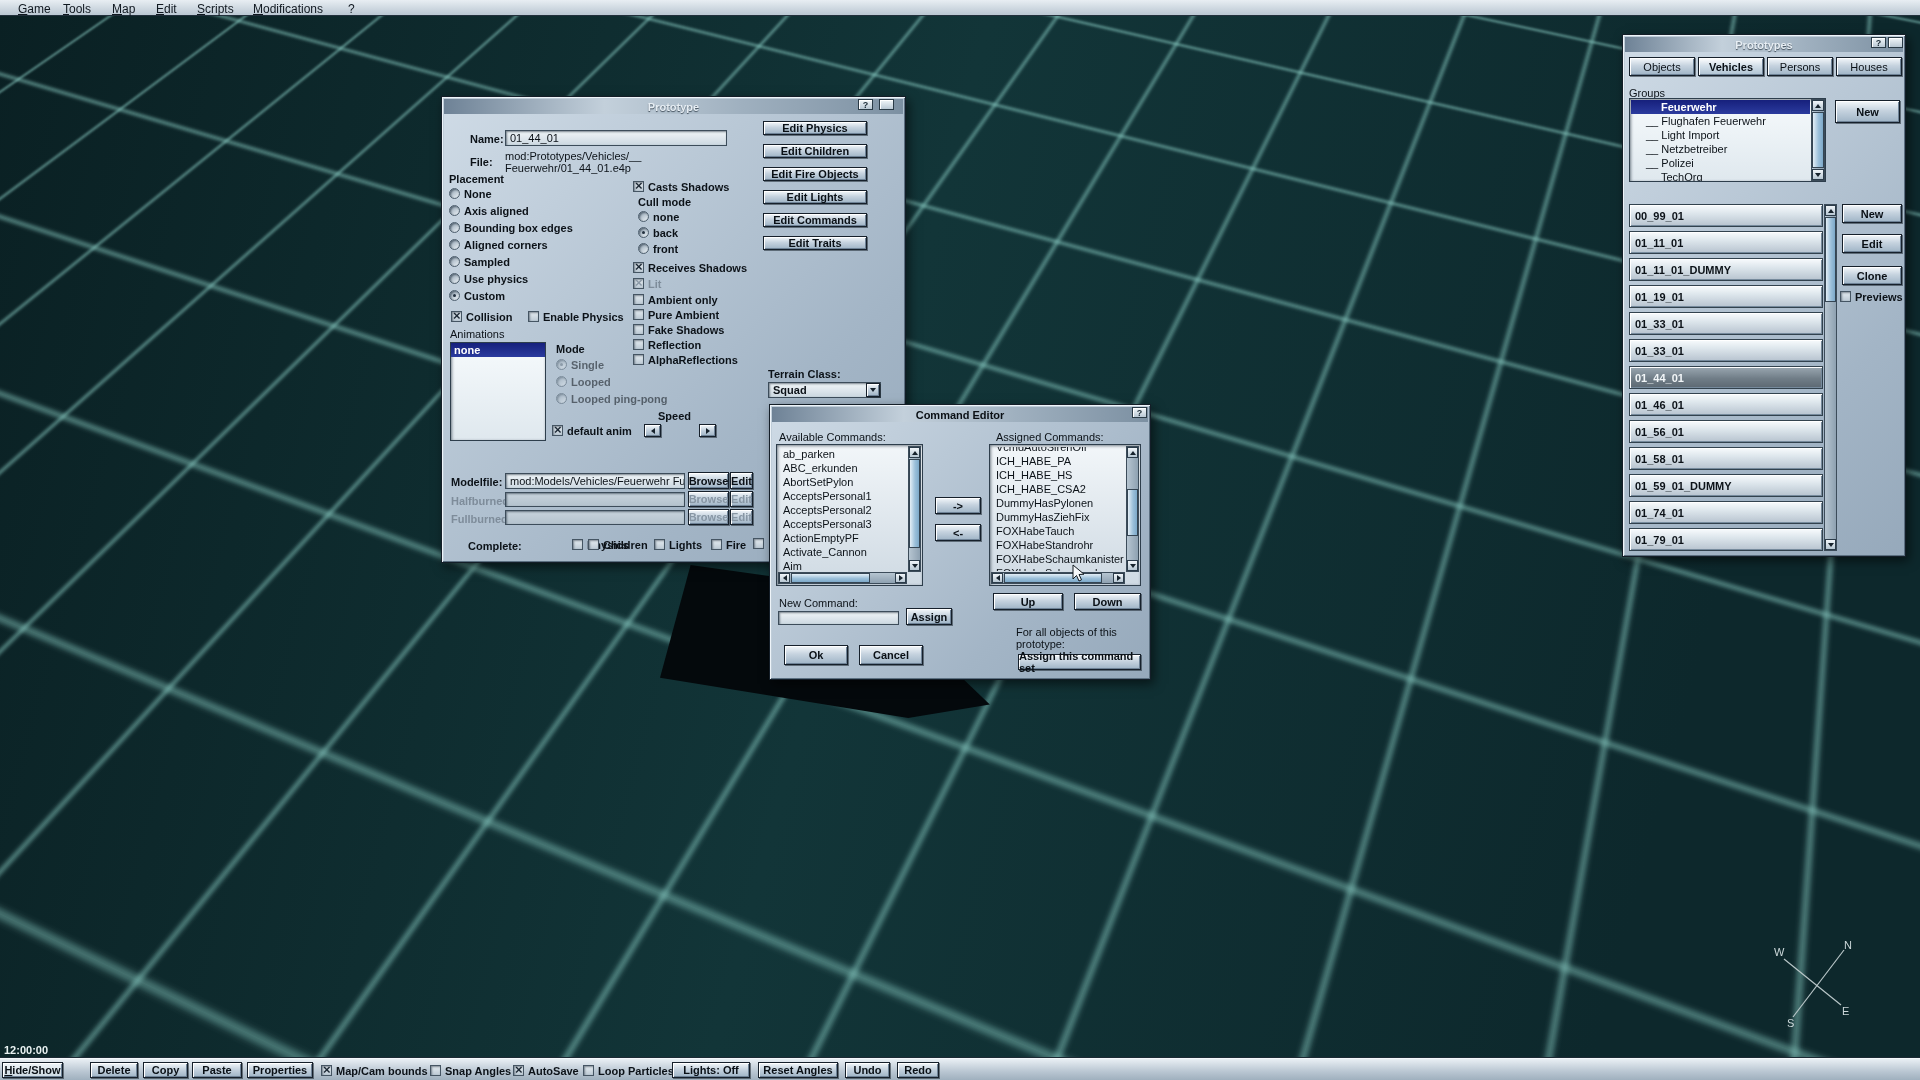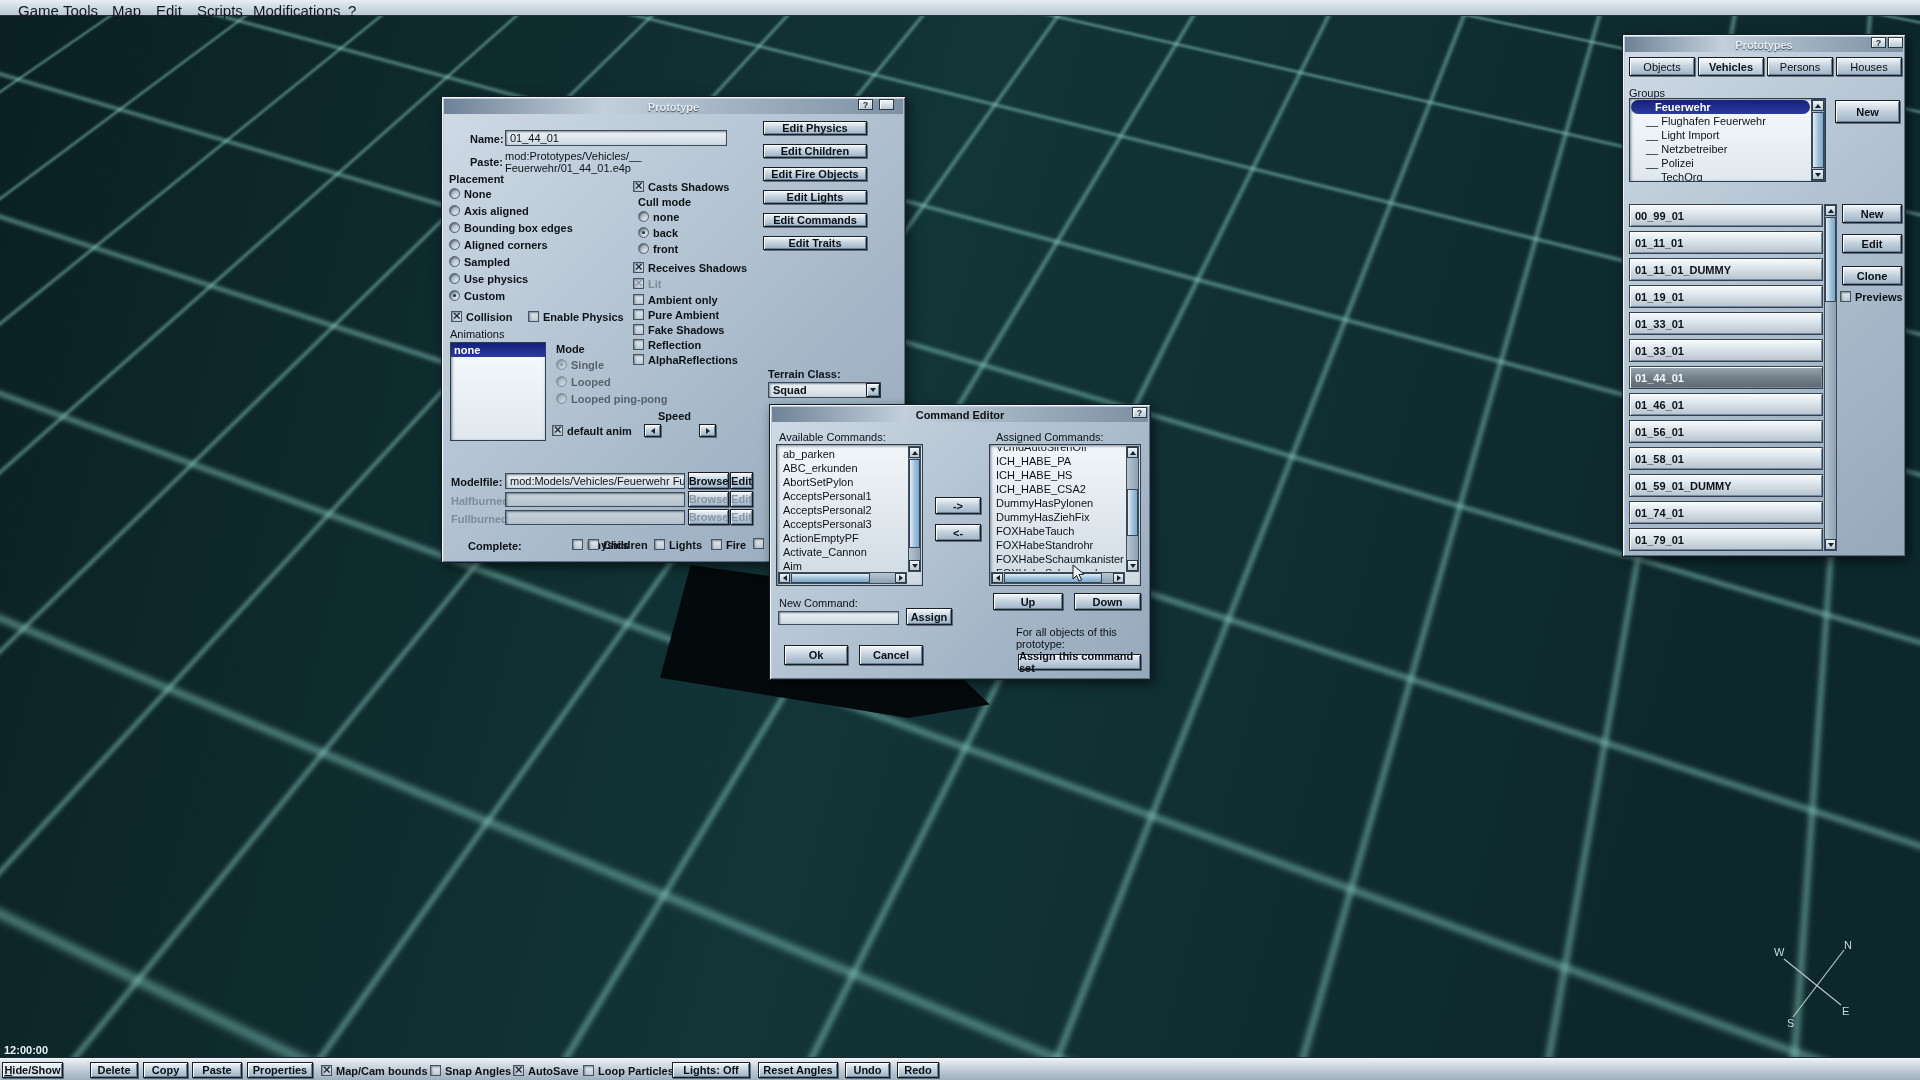--- a/index.html
+++ b/index.html
@@ -64,21 +64,21 @@
   .thumb { position:absolute; background:linear-gradient(90deg,#e3eef6,#9cc0da 55%,#7da9c9); border:1px solid #35novos4553; border:1px solid #354553; }
   .hthumb { background:linear-gradient(180deg,#e3eef6,#9cc0da 55%,#7da9c9); }
   .tri-u { width:0;height:0;border-left:3px solid transparent;border-right:3px solid transparent;border-bottom:4px solid #16222c; }
   .tri-d { width:0;height:0;border-left:3px solid transparent;border-right:3px solid transparent;border-top:4px solid #16222c; }
   .tri-l { width:0;height:0;border-top:3px solid transparent;border-bottom:3px solid transparent;border-right:4px solid #16222c; }
   .tri-r { width:0;height:0;border-top:3px solid transparent;border-bottom:3px solid transparent;border-left:4px solid #16222c; }
 
   
   #menubar { position:absolute; left:0; top:0; width:1920px; height:16px; z-index:9;
     background:linear-gradient(180deg,#e8eef3,#bac7d2); border-bottom:1px solid #22303c; }
-  .menu-item { position:absolute; top:2px; font-size:15px; color:#101820;text-align:right; }
+  .menu-item { position:absolute; top:2px; font-size:12px; color:#101820;text-align:right; }
   .menu-item::first-letter { text-decoration:underline; }
 
   
   .optcol { position:absolute; display:flex; flex-direction:column; gap:4px; }
   .optcol .ctl { position:static; }
   .mode .radio, .mode .tx { opacity:.55; }
   .placement .ctl:nth-child(7) .radio::after,
   .cull .ctl:nth-child(2) .radio::after { content:""; position:absolute; inset:3px; border-radius:50%; background:#23313f; }
   .mode .ctl:nth-child(1) .radio::after { content:""; position:absolute; inset:3px; border-radius:50%; background:#6b7a88; }
 
@@ -87,21 +87,21 @@
 
   
   .cmdrow { height:14px; line-height:14px; padding-left:4px; white-space:nowrap; font-size:11px; }
   .items { position:absolute; overflow:hidden; }
 
   
   .tab { position:static; width:66px; height:19px; font-weight:normal; }
   .tabs { position:absolute; display:flex; gap:3px; }
   .tabs .tab:nth-child(2) { font-weight:bold; background:linear-gradient(180deg,#ffffff,#d4e0ea 45%,#aec2d2); }
   .grow { height:14px; line-height:14px; padding-left:15px; white-space:nowrap; font-size:11px; }
-  .grow:first-child { background:linear-gradient(180deg,#16207c,#2b3b9e); color:#fff; font-weight:bold; padding-left:24px;border-radius:7px; }
+  .grow:first-child { background:linear-gradient(180deg,#16207c,#2b3b9e); color:#fff; font-weight:bold; padding-left:30px; }
   .grow:last-child { padding-left:30px; }
   .idrow { position:static; width:194px; height:23px; font-weight:bold; font-size:11px;
     display:flex; align-items:center; padding-left:5px;
     background:linear-gradient(180deg,#f8fbfd,#dde6ec 40%,#b7c3cf); border:1px solid #32424e;
     box-shadow:inset 1px 1px 0 #fff, inset -1px -1px 0 #76markt8a9c; box-shadow:inset 1px 1px 0 #fff, inset -1px -1px 0 #768a9c; }
   .idcol { position:absolute; display:flex; flex-direction:column; gap:4px; }
   .idcol .idrow:nth-child(7) { background:linear-gradient(180deg,#9aa7b1,#707d87 55%,#5c6872); color:#f2f6f8; }
 
   
   #bottombar { position:absolute; left:0; top:1058px; width:1920px; height:22px; z-index:10;
@@ -140,21 +140,21 @@
 <div class="win" style="left:441px; top:96px; width:465px; height:467px; z-index:3;">
   <div class="titlebar">
     <span class="t">Prototype</span>
   </div>
   <div class="tbtn" style="left:416px;">?</div>
   <div class="tbtn" style="left:437px;"></div>
 
   <span class="lbl b" style="left:28px; top:36px;">Name:</span>
   <div class="field" style="left:63px; top:33px; width:222px; height:16px;">01_44_01</div>
 
-  <span class="lbl b" style="left:28px; top:59px;">Paste:</span>
+  <span class="lbl b" style="left:28px; top:59px;">File:</span>
   <span class="lbl" style="left:63px; top:53px;">mod:Prototypes/Vehicles/__</span>
   <span class="lbl" style="left:63px; top:65px;">Feuerwehr/01_44_01.e4p</span>
 
   <span class="lbl b" style="left:7px; top:76px;">Placement</span>
   <div class="optcol placement" style="left:7px; top:90px;">
     <label class="ctl">
         <span class="radio"></span>
         <span class="tx">None</span>
       </label>
 

